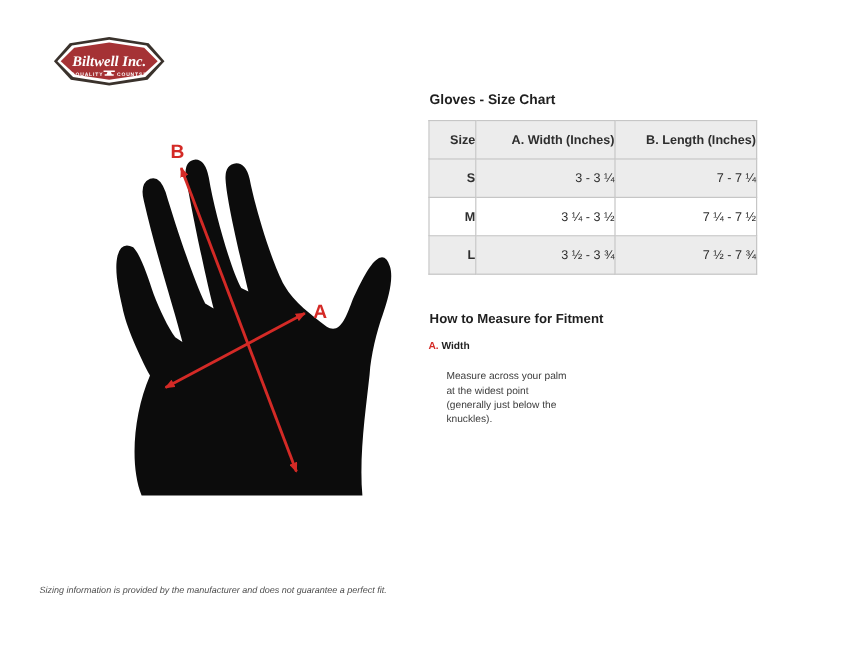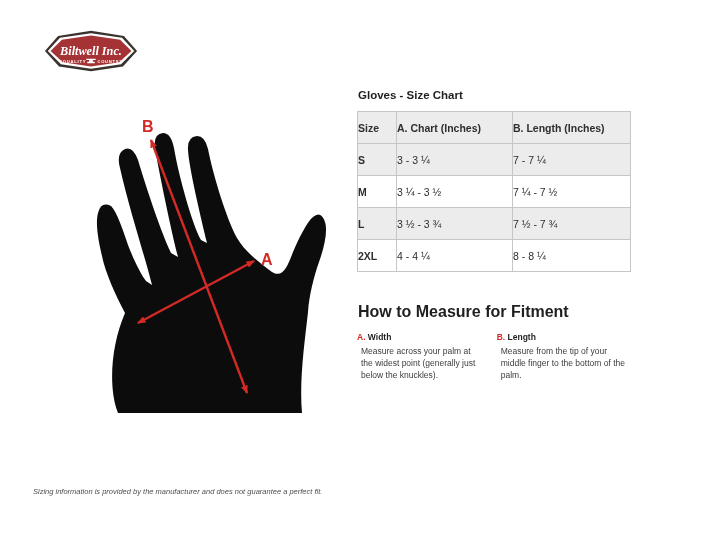--- a/index.html
+++ b/index.html
@@ -16,43 +16,43 @@
   .logo { position:absolute; left:44px; top:30px; width:94px; height:42px; }
   .logo svg { width:100%; height:100%; }
   .logo-script { font-family:"Liberation Serif", serif; font-style:italic; font-weight:bold; font-size:13px; }
   .logo-tag { font-size:4.4px; letter-spacing:0.8px; font-weight:bold; }
 
   
   .hand-figure { position:absolute; left:75px; top:100px; width:280px; height:355px; }
   .arrow-label { font-size:16px; font-weight:bold; }
 
   
-  .right-panel { position:absolute; left:357px; top:89px; width:276px; }
+  .right-panel { position:absolute; left:357px; top:78px; width:276px; }
   .chart-title { font-size:11.5px; font-weight:bold; color:#1f1f1f; margin:0 0 10px 1px; }
 
   table.size-table { border-collapse:collapse; table-layout:fixed; width:273px; }
   .size-table th, .size-table td {
     border:1px solid #c6c6c6;
-    text-align:left; vertical-align:middle;
+    text-align:right; vertical-align:middle;
     font-size:10.5px; color:#2e2e2e;
     height:31px; padding:0;margin-top:28px;
   }
   .size-table th { font-weight:bold; background:#ececec; }
   .size-table tbody tr:nth-child(odd)  { background:#ececec; }
   .size-table tbody tr:nth-child(even) { background:#ffffff; }
   .size-table td.size-cell { font-weight:bold; }
   .col-size { width:39px; } .col-width { width:116px; } .col-length { width:118px; }
 
-  .measure-title { font-size:16px; font-weight:bold; color:#1f1f1f; margin:31px 0 11px 1px; }
+  .measure-title { font-size:11px; font-weight:bold; color:#1f1f1f; margin:31px 0 11px 1px; }
   .measure-cols { display:flex; gap:13px; }
   .measure-col-a { width:132px; }
   .measure-col-b { width:142px; }
   .measure-head { font-size:8.5px; font-weight:bold; color:#1f1f1f; margin:0 0 4px 0; }
   .measure-letter { font-weight:bold; }
-  .measure-text { font-size:8.5px; line-height:1.4; color:#3c3c3c; margin:4px; }
+  .measure-text { font-size:8.5px; line-height:1.4; color:#3c3c3c; margin:15px; }
 
   .disclaimer { position:absolute; left:33px; top:486px; font-size:7.5px; line-height:1.55; color:#4e4e4e;font-style:italic; }
 </style>
 </head>
 <body>
 
 <div class="logo">
   <svg viewBox="0 0 100 44">
     <polygon points="50,0.5 85,6 99,22 84,38.5 50,43.5 16,38.5 1,22 15,6" fill="#3a322c"></polygon>
     <polygon points="50,3 83,8 96,22 82,36 50,41 18,36 4,22 17,8" fill="#ffffff"></polygon>
@@ -119,57 +119,48 @@
 
   <table class="size-table">
     <colgroup>
         <col class="col-size">
         <col class="col-width">
         <col class="col-length">
       </colgroup>
     <thead>
       <tr>
         <th>Size</th>
-        <th>A. Chart (Inches)</th>
+        <th>A. Width (Inches)</th>
         <th>B. Length (Inches)</th>
       </tr>
     </thead>
     <tbody>
       <tr>
         <td class="size-cell">S</td>
         <td>3 - 3 ¼</td>
         <td>7 - 7 ¼</td>
       </tr>
       <tr>
         <td class="size-cell">M</td>
         <td>3 ¼ - 3 ½</td>
         <td>7 ¼ - 7 ½</td>
       </tr>
       <tr>
         <td class="size-cell">L</td>
         <td>3 ½ - 3 ¾</td>
         <td>7 ½ - 7 ¾</td>
       </tr>
-      <tr>
-        <td class="size-cell">2XL</td>
-        <td>4 - 4 ¼</td>
-        <td>8 - 8 ¼</td>
-      </tr>
     </tbody>
   </table>
 
   <h2 class="measure-title">How to Measure for Fitment</h2>
 
   <div class="measure-cols">
     <div class="measure-col-a">
       <p class="measure-head"><span class="measure-letter" style="color: rgb(212, 42, 38);">A.</span><span> Width</span></p>
       <p class="measure-text">Measure across your palm at the widest point (generally just below the knuckles).</p>
     </div>
-    <div class="measure-col-b">
-      <p class="measure-head"><span class="measure-letter" style="color: rgb(212, 42, 38);">B.</span><span> Length</span></p>
-      <p class="measure-text">Measure from the tip of your middle finger to the bottom of the palm.</p>
-    </div>
   </div>
 </div>
 
 <div class="disclaimer">
   <div>Sizing information is provided by the manufacturer and does not guarantee a perfect fit.</div>
 </div>
 
 </body></html>

